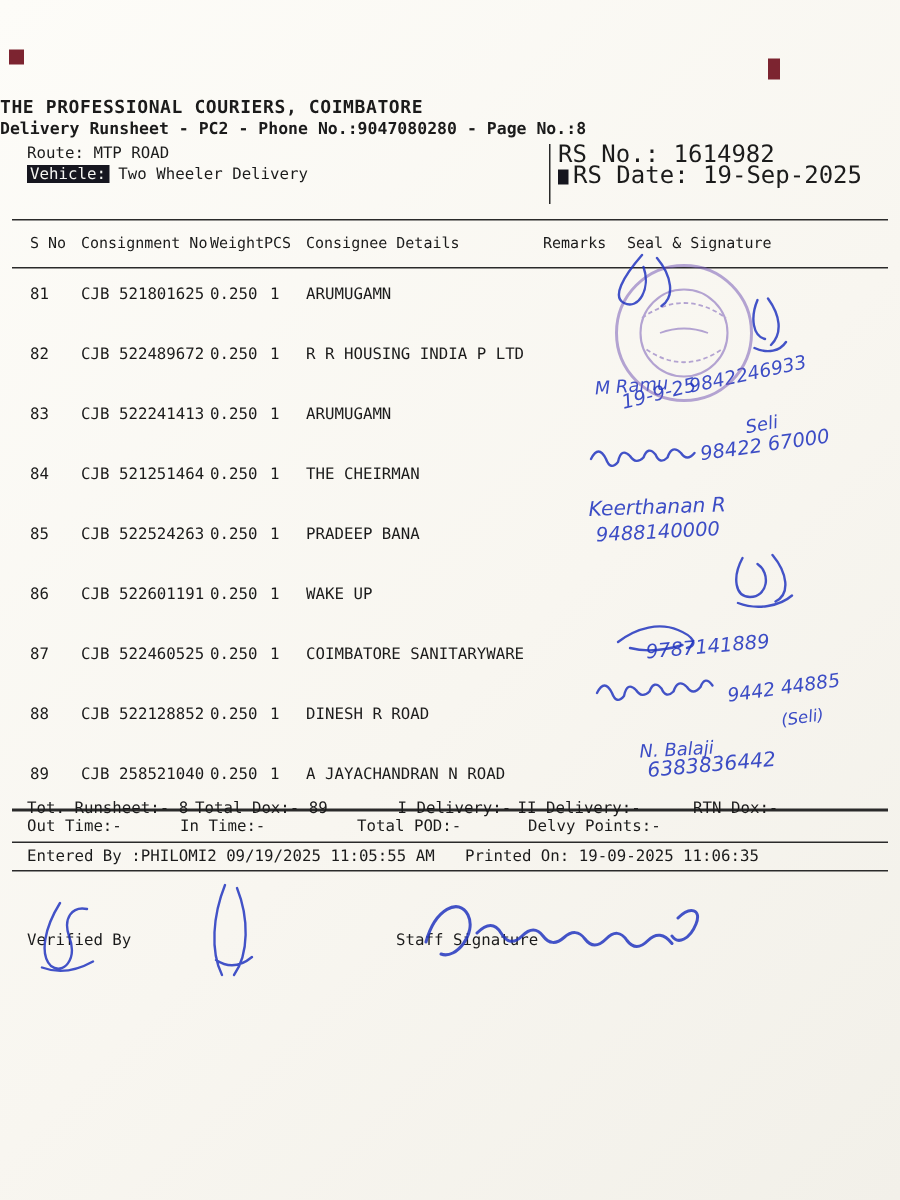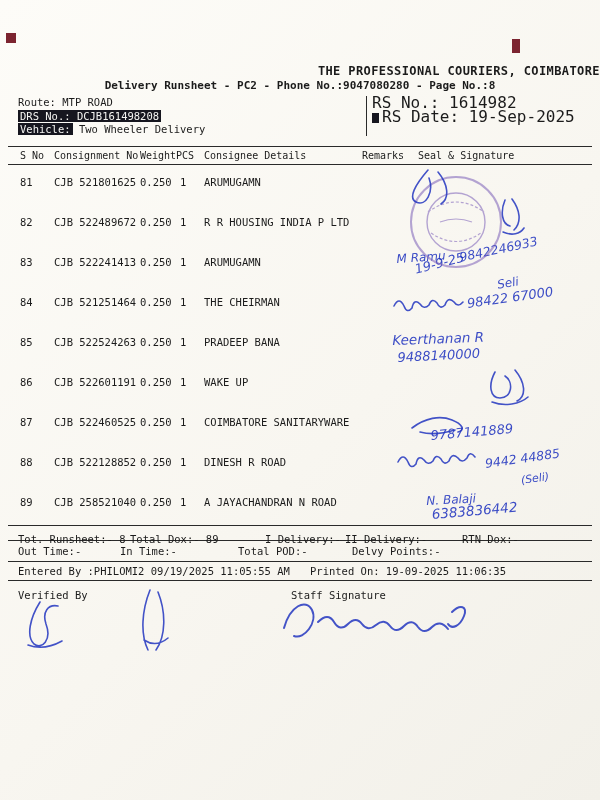--- a/index.html
+++ b/index.html
@@ -13,52 +13,52 @@
     position: absolute; left: 0; top: 0; width: 600px; height: 800px;
     background: linear-gradient(135deg, #fdfcf8 0%, #f8f6f0 55%, #f2f0e9 100%);
     color: #1b1b1b; overflow: hidden;
   }
   .artifact { position: absolute; background: #7c2430; }
   .artifact.tl { left: 6px; top: 33px; width: 10px; height: 10px; }
   .artifact.tr { left: 512px; top: 39px; width: 8px; height: 14px; }
 
   .doc-title {
     position: absolute; top: 64px; left: 0; right: 0;
-    text-align: right; font-weight: bold; font-size: 12px; letter-spacing: .4px; padding-left: 32px;
+    text-align: left; font-weight: bold; font-size: 12px; letter-spacing: .4px;
   }
   .doc-subtitle {
     position: absolute; top: 79px; left: 0; right: 0;
-    text-align: center; font-weight: bold; font-size: 11px;
+    text-align: left; font-weight: bold; font-size: 11px;
   }
   .info-left { position: absolute; top: 96px; left: 18px; font-size: 10.5px; line-height: 13.5px; }
   .info-right { position: absolute; top: 96px; left: 372px; font-size: 16px; line-height: 13.5px; }
   .vline { position: absolute; top: 96px; left: 366px; width: 1px; height: 40px; background: #2a2a2a; }
   .inv { background: #16161f; color: #f5f5f2; padding: 0 2px; }
   .dark-chip { display: inline-block; width: 7px; height: 10px; background: #16161f; margin-right: 3px; vertical-align: -1px; }
 
   .table { position: absolute; top: 146px; left: 8px; width: 584px; font-size: 10.5px; }
   .thead {
     display: grid; grid-template-columns: 34px 86px 36px 28px 158px 56px 1fr;
-    height: 19px; align-items: center; padding-left: 12px;
+    height: 33px; align-items: center; padding-left: 12px;
     border-top: 1px solid #2a2a2a; border-bottom: 1px solid #2a2a2a;
     font-size: 10px;
   }
   .tbody { border-bottom: 1px solid #2a2a2a; }
   .trow {
     display: grid; grid-template-columns: 34px 86px 36px 28px 158px 56px 1fr;
     height: 40px; padding-left: 12px; padding-top: 11px; align-items: start;
   }
   .pcs { padding-left: 4px; }
 
   .footer { position: absolute; top: 525px; left: 8px; width: 584px; font-size: 10.5px; }
   .f-row { position: relative; border-bottom: 1px solid #2a2a2a; }
   .f-row.r1 { height: 16px; }
   .f-row.r2 { height: 21px; }
   .f-row.r3 { height: 19px; }
-  .f-row.r4 { height: 26px; border-bottom: none; }
+  .f-row.r4 { height: 26px; border-bottom: none; margin-top: 32px; }
   .f-row span { position: absolute; white-space: nowrap; }
 
   .hw {
     position: absolute; color: #2336c0;
     font-family: "DejaVu Sans", sans-serif; font-style: italic;
     white-space: nowrap; opacity: .88; transform-origin: left top;
   }
   svg.ink { position: absolute; left: 0; top: 0; pointer-events: none; }
 </style>
 </head>
@@ -67,21 +67,20 @@
 <div class="page">
 
   <div class="artifact tl"></div>
   <div class="artifact tr"></div>
 
   <div class="doc-title">THE PROFESSIONAL COURIERS, COIMBATORE</div>
   <div class="doc-subtitle">Delivery Runsheet - PC2 - Phone No.:9047080280 - Page No.:8</div>
 
   <div class="info-left">
     <div><span>Route:</span> <span>MTP ROAD</span></div>
-    <div><span class="inv"><span>DRS No.:</span> <span>DCJB161498208</span></span></div>
     <div><span class="inv">Vehicle:</span> <span>Two Wheeler Delivery</span></div>
   </div>
 
   <div class="vline"></div>
 
   <div class="info-right">
     <div><span>RS No.:</span> <span>1614982</span></div>
     <div><span class="dark-chip"></span><span>RS Date:</span> <span>19-Sep-2025</span></div>
   </div>
 
@@ -193,21 +192,21 @@
       <span style="left:112px;top:4px">In Time:-</span>
       <span style="left:230px;top:4px">Total POD:-</span>
       <span style="left:344px;top:4px">Delvy Points:-</span>
     </div>
     <div class="f-row r3">
       <span style="left:10px;top:3px">Entered By :PHILOMI2 09/19/2025 11:05:55 AM</span>
       <span style="left:302px;top:3px">Printed On: 19-09-2025 11:06:35</span>
     </div>
     <div class="f-row r4">
       <span style="left:10px;top:8px">Verified By</span>
-      <span style="left:283px;top:8px">Staff Signature</span>
+      <span style="left:256px;top:8px">Staff Signature</span>
     </div>
   </div>
 
   <div class="hw" style="left:396px;top:252px;font-size:12px;transform:rotate(-4deg)">M Ramu</div>
   <div class="hw" style="left:413px;top:262px;font-size:13px;transform:rotate(-14deg)">19-9-25</div>
   <div class="hw" style="left:458px;top:250px;font-size:12.5px;transform:rotate(-12deg)">9842246933</div>
   <div class="hw" style="left:496px;top:278px;font-size:12px;transform:rotate(-10deg)">Seli</div>
   <div class="hw" style="left:466px;top:296px;font-size:13px;transform:rotate(-8deg)">98422 67000</div>
   <div class="hw" style="left:392px;top:332px;font-size:13.5px;transform:rotate(-2deg)">Keerthanan R</div>
   <div class="hw" style="left:397px;top:350px;font-size:13px;transform:rotate(-3deg)">9488140000</div>

